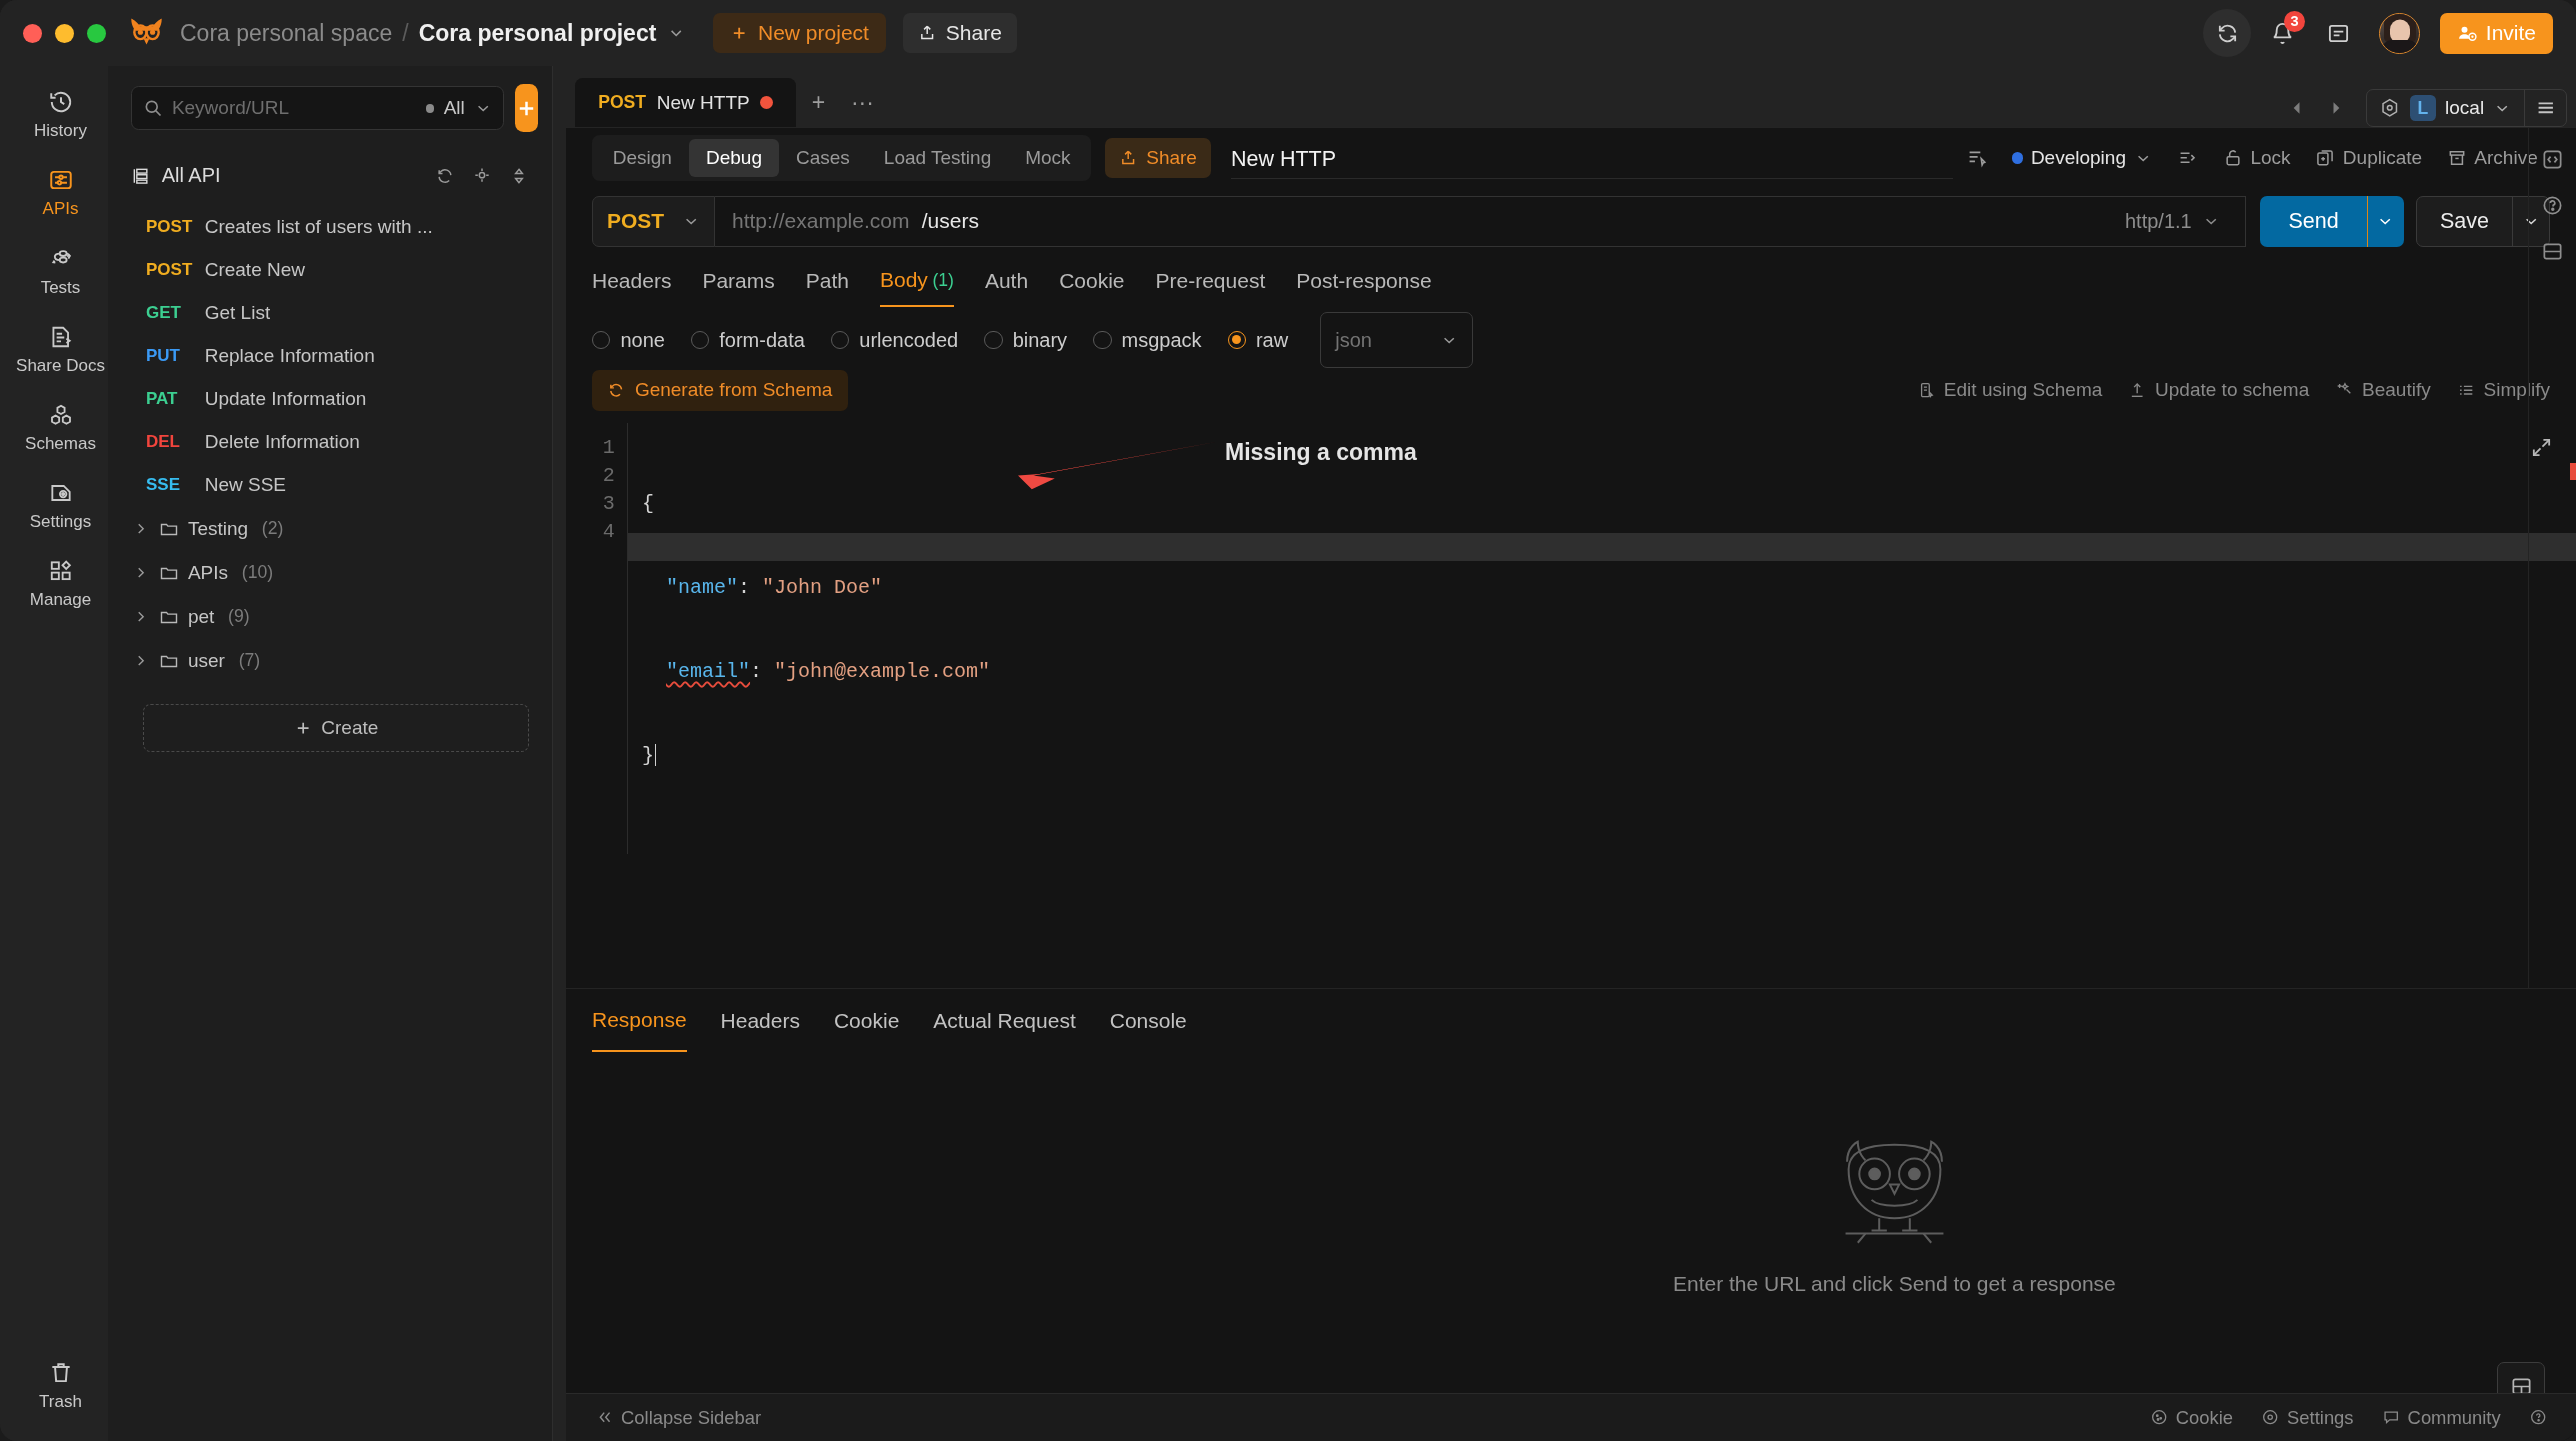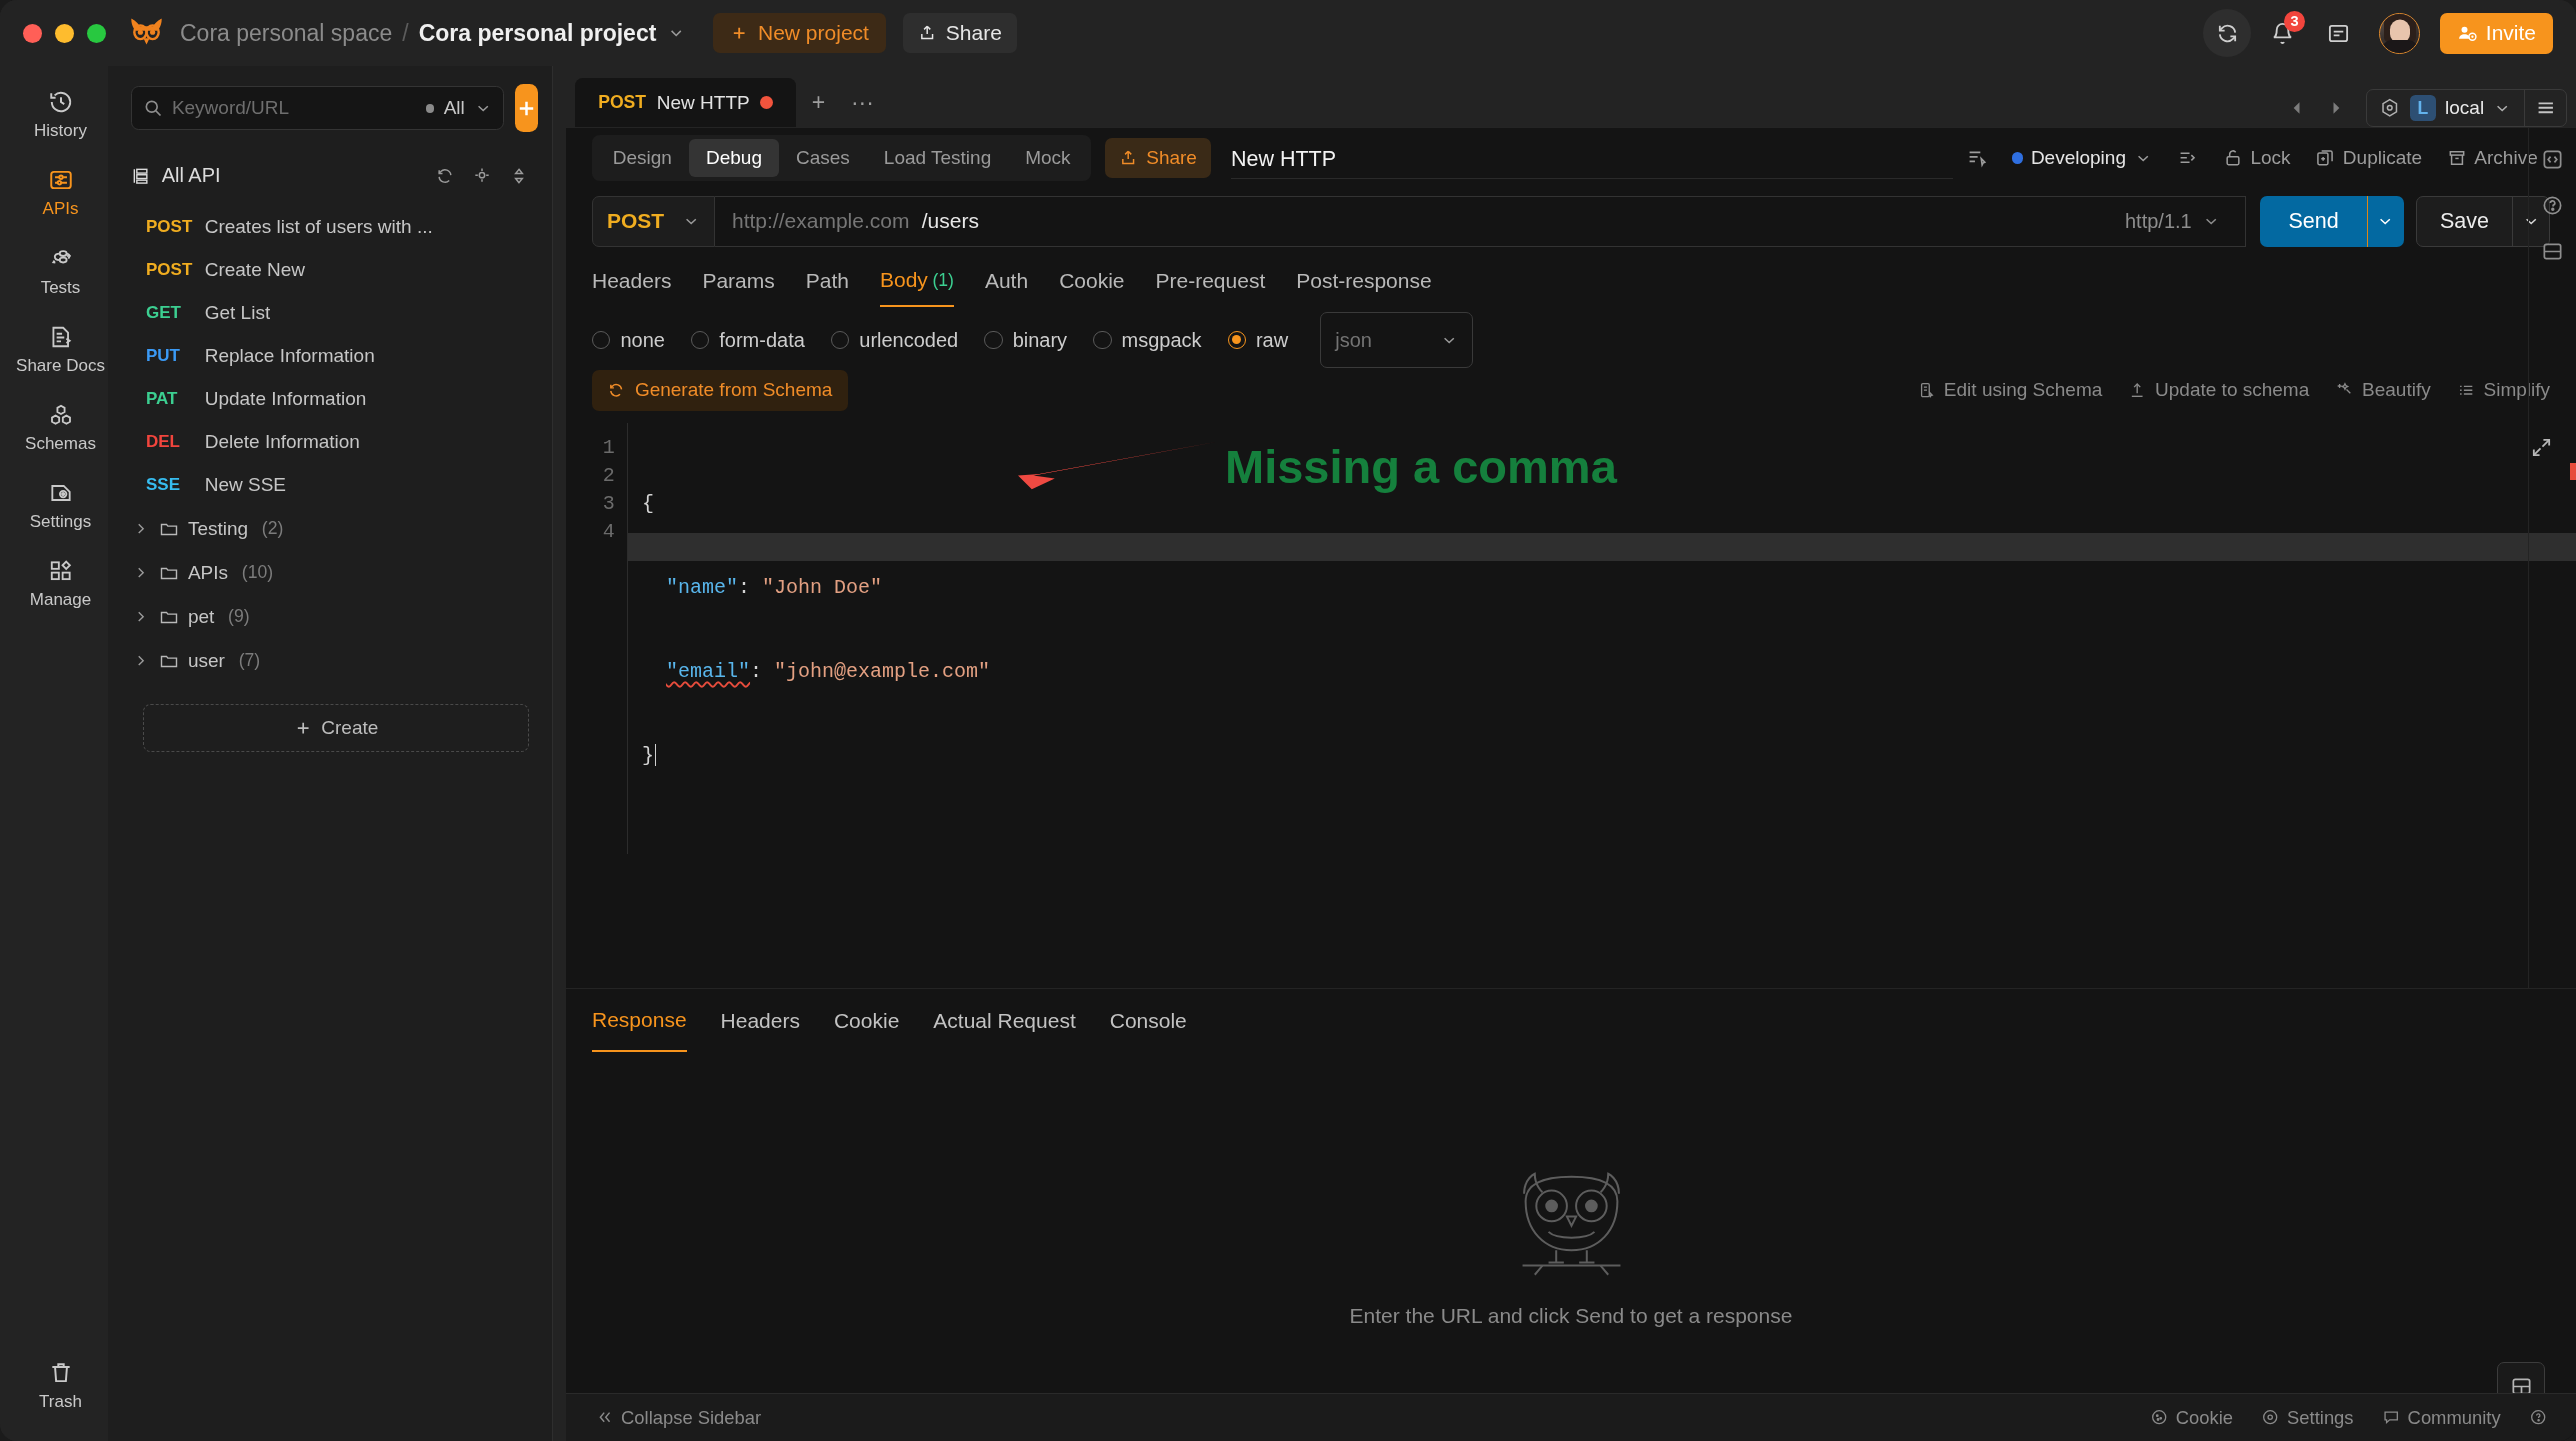--- a/index.html
+++ b/index.html
@@ -310,27 +310,27 @@
     position: absolute; left: 0; right: 0; top: 110px; height: 0.8px; background: #2f2f2f;
   }
   .err-marker {
     position: absolute; right: 0; top: 40px; width: 6.1px; height: 17px; background: #e74c3c;
   }
   .expand-ed {
     position: absolute; right: 23px; top: 12.3px; color: #b7b7b7; cursor: pointer;
   }
   .annotation {
     position: absolute; pointer-events: none;
-    color: #15803d; font-size: 47px; font-weight: bold;
+    color: #e5e5e5; font-size: 23px; font-weight: bold;
   }
   .arrow-svg { position: absolute; pointer-events: none; }
 
   
   .response {
-    height: 452px; background: #141414; display: flex; flex-direction: column; position: relative;
+    height: 452px; background: #141414; display: flex; position: relative;
   }
   .resptabs { display: flex; align-items: center; gap: 34px; padding: 0 26px; height: 64px; }
   .resptab { font-size: 21px; color: #c2c2c2; cursor: pointer; height: 61px; display:flex; align-items:center;}
   .resptab.active { color: #f7941d; border-bottom: 2.3px solid #f7941d; }
   .resp-empty {
     flex: 1; display: flex; flex-direction: column; align-items: center; justify-content: center; gap: 23px;
   }
   .resp-empty-text { color: #8a8a8a; font-size: 21px; }
   .resp-layout-btn {
     position: absolute; right: 31px; bottom: 31px; width: 48px; height: 48px;

